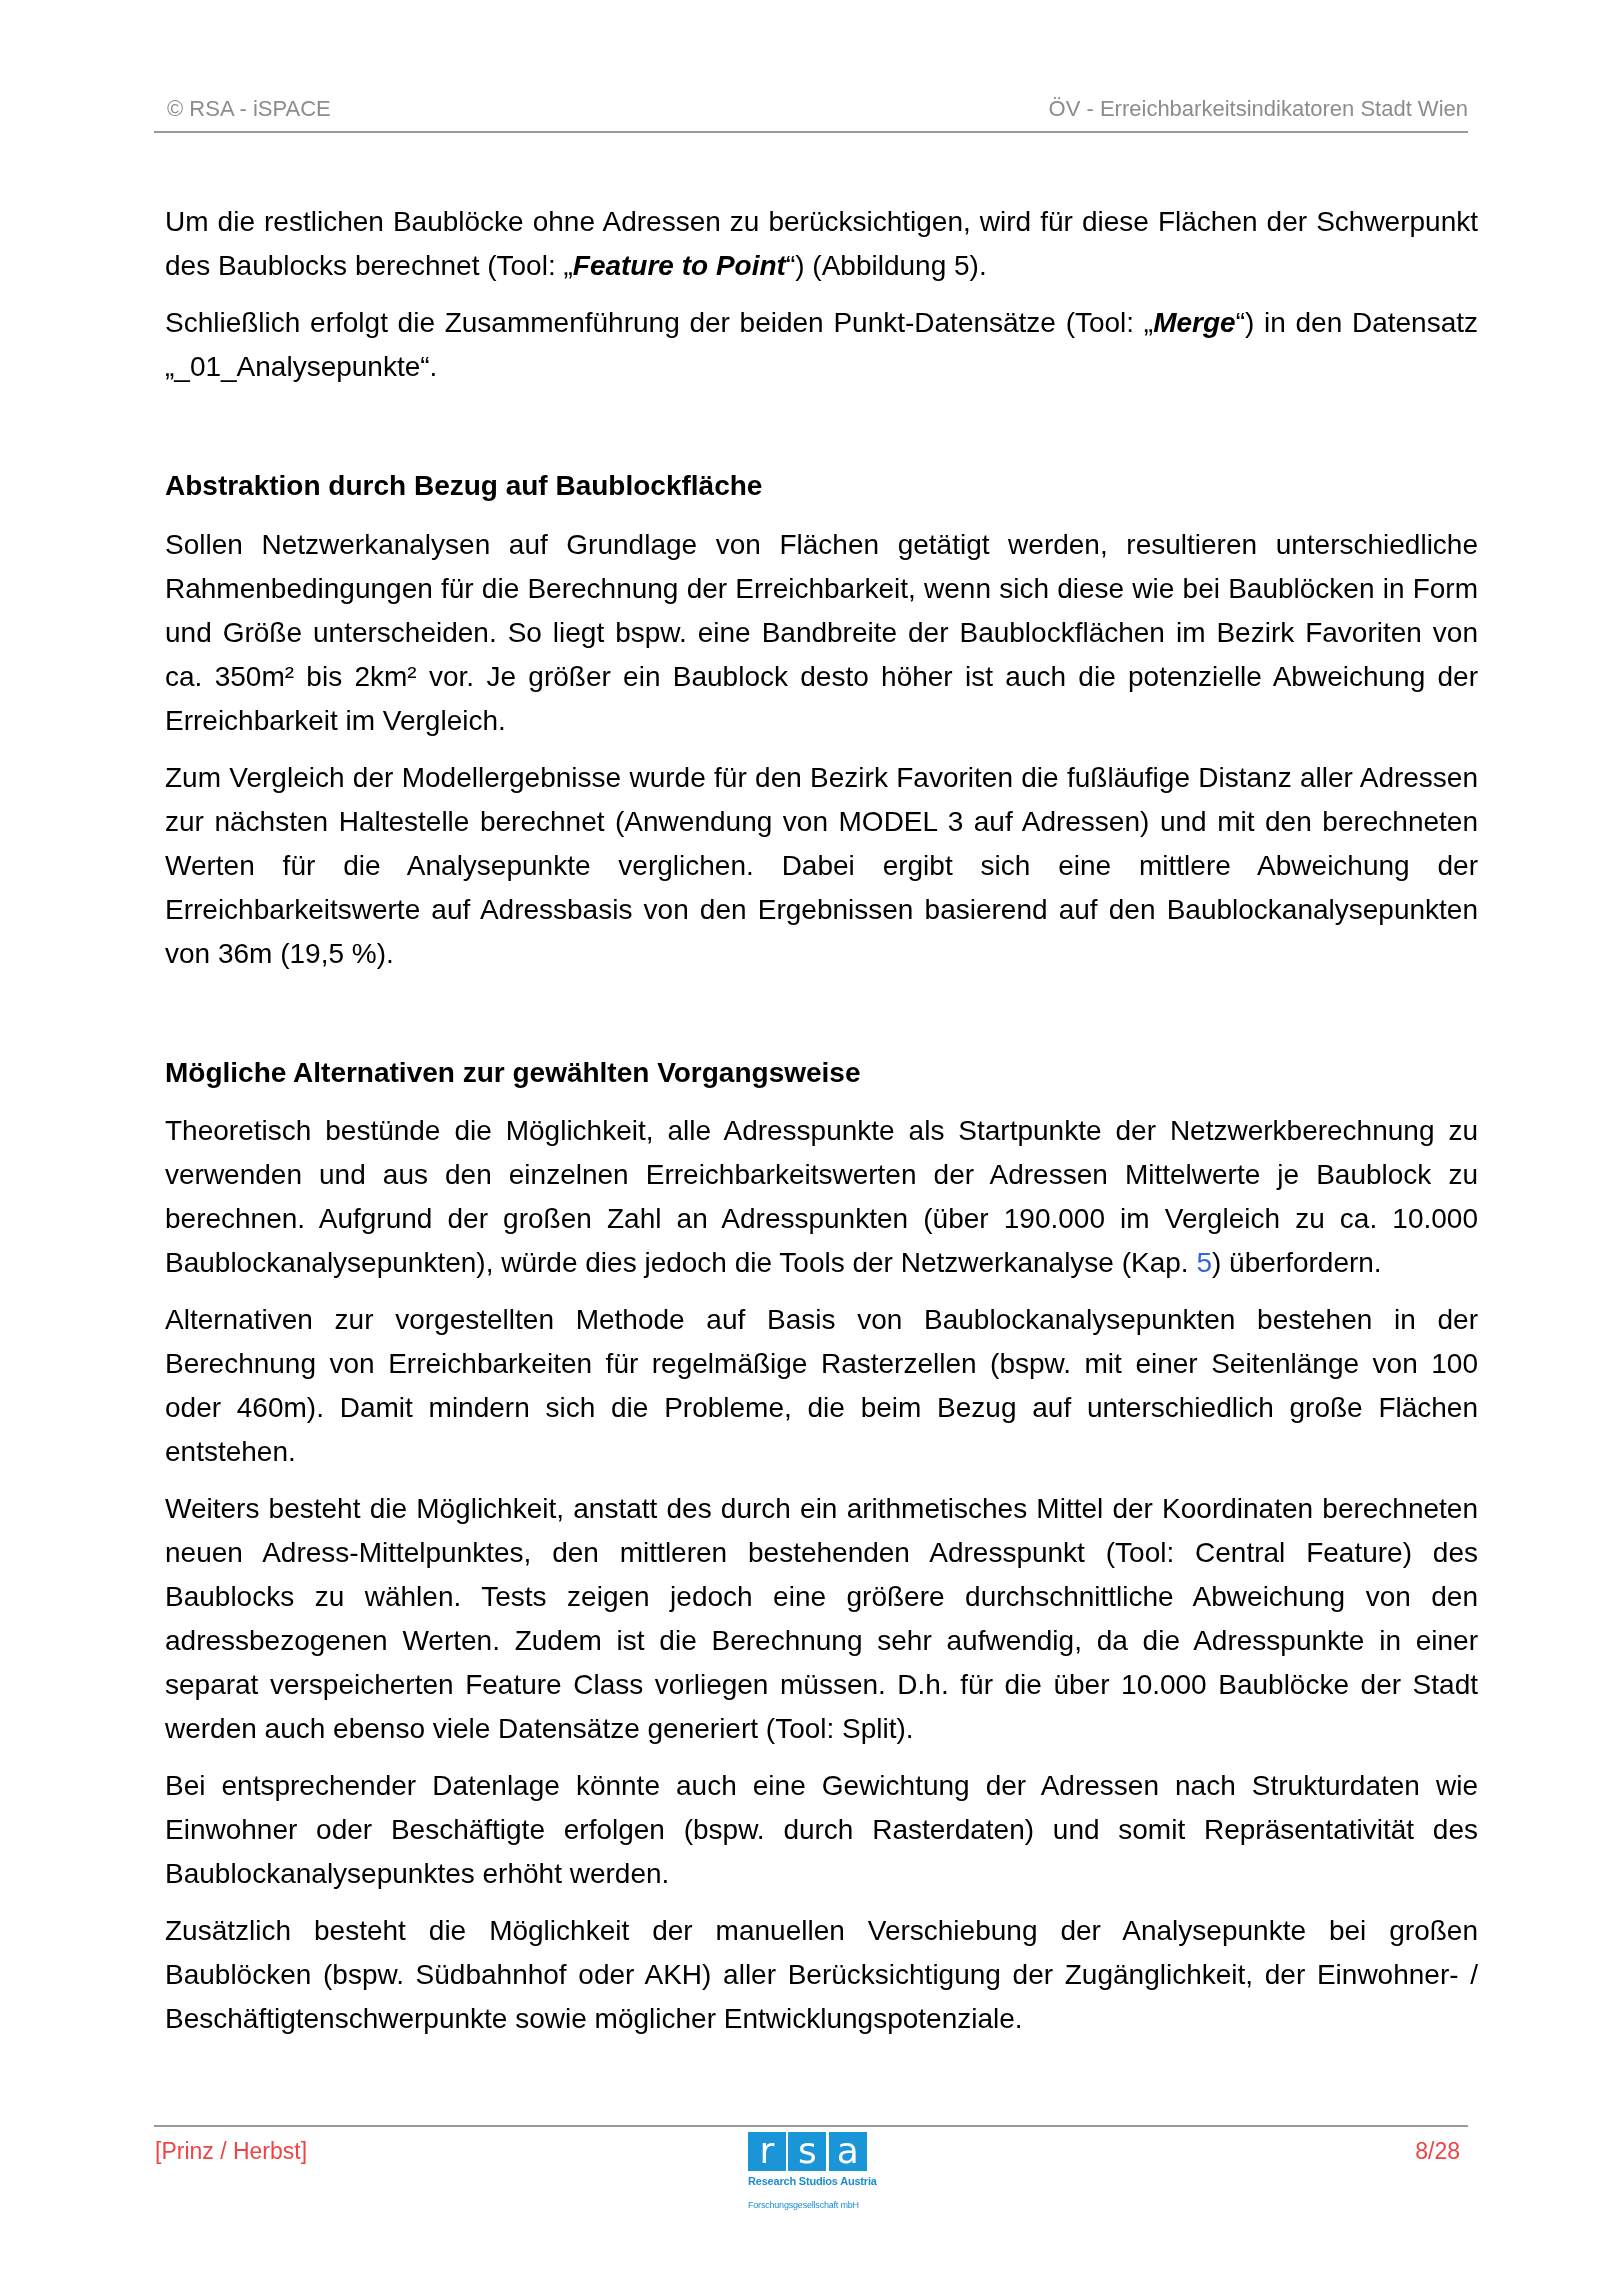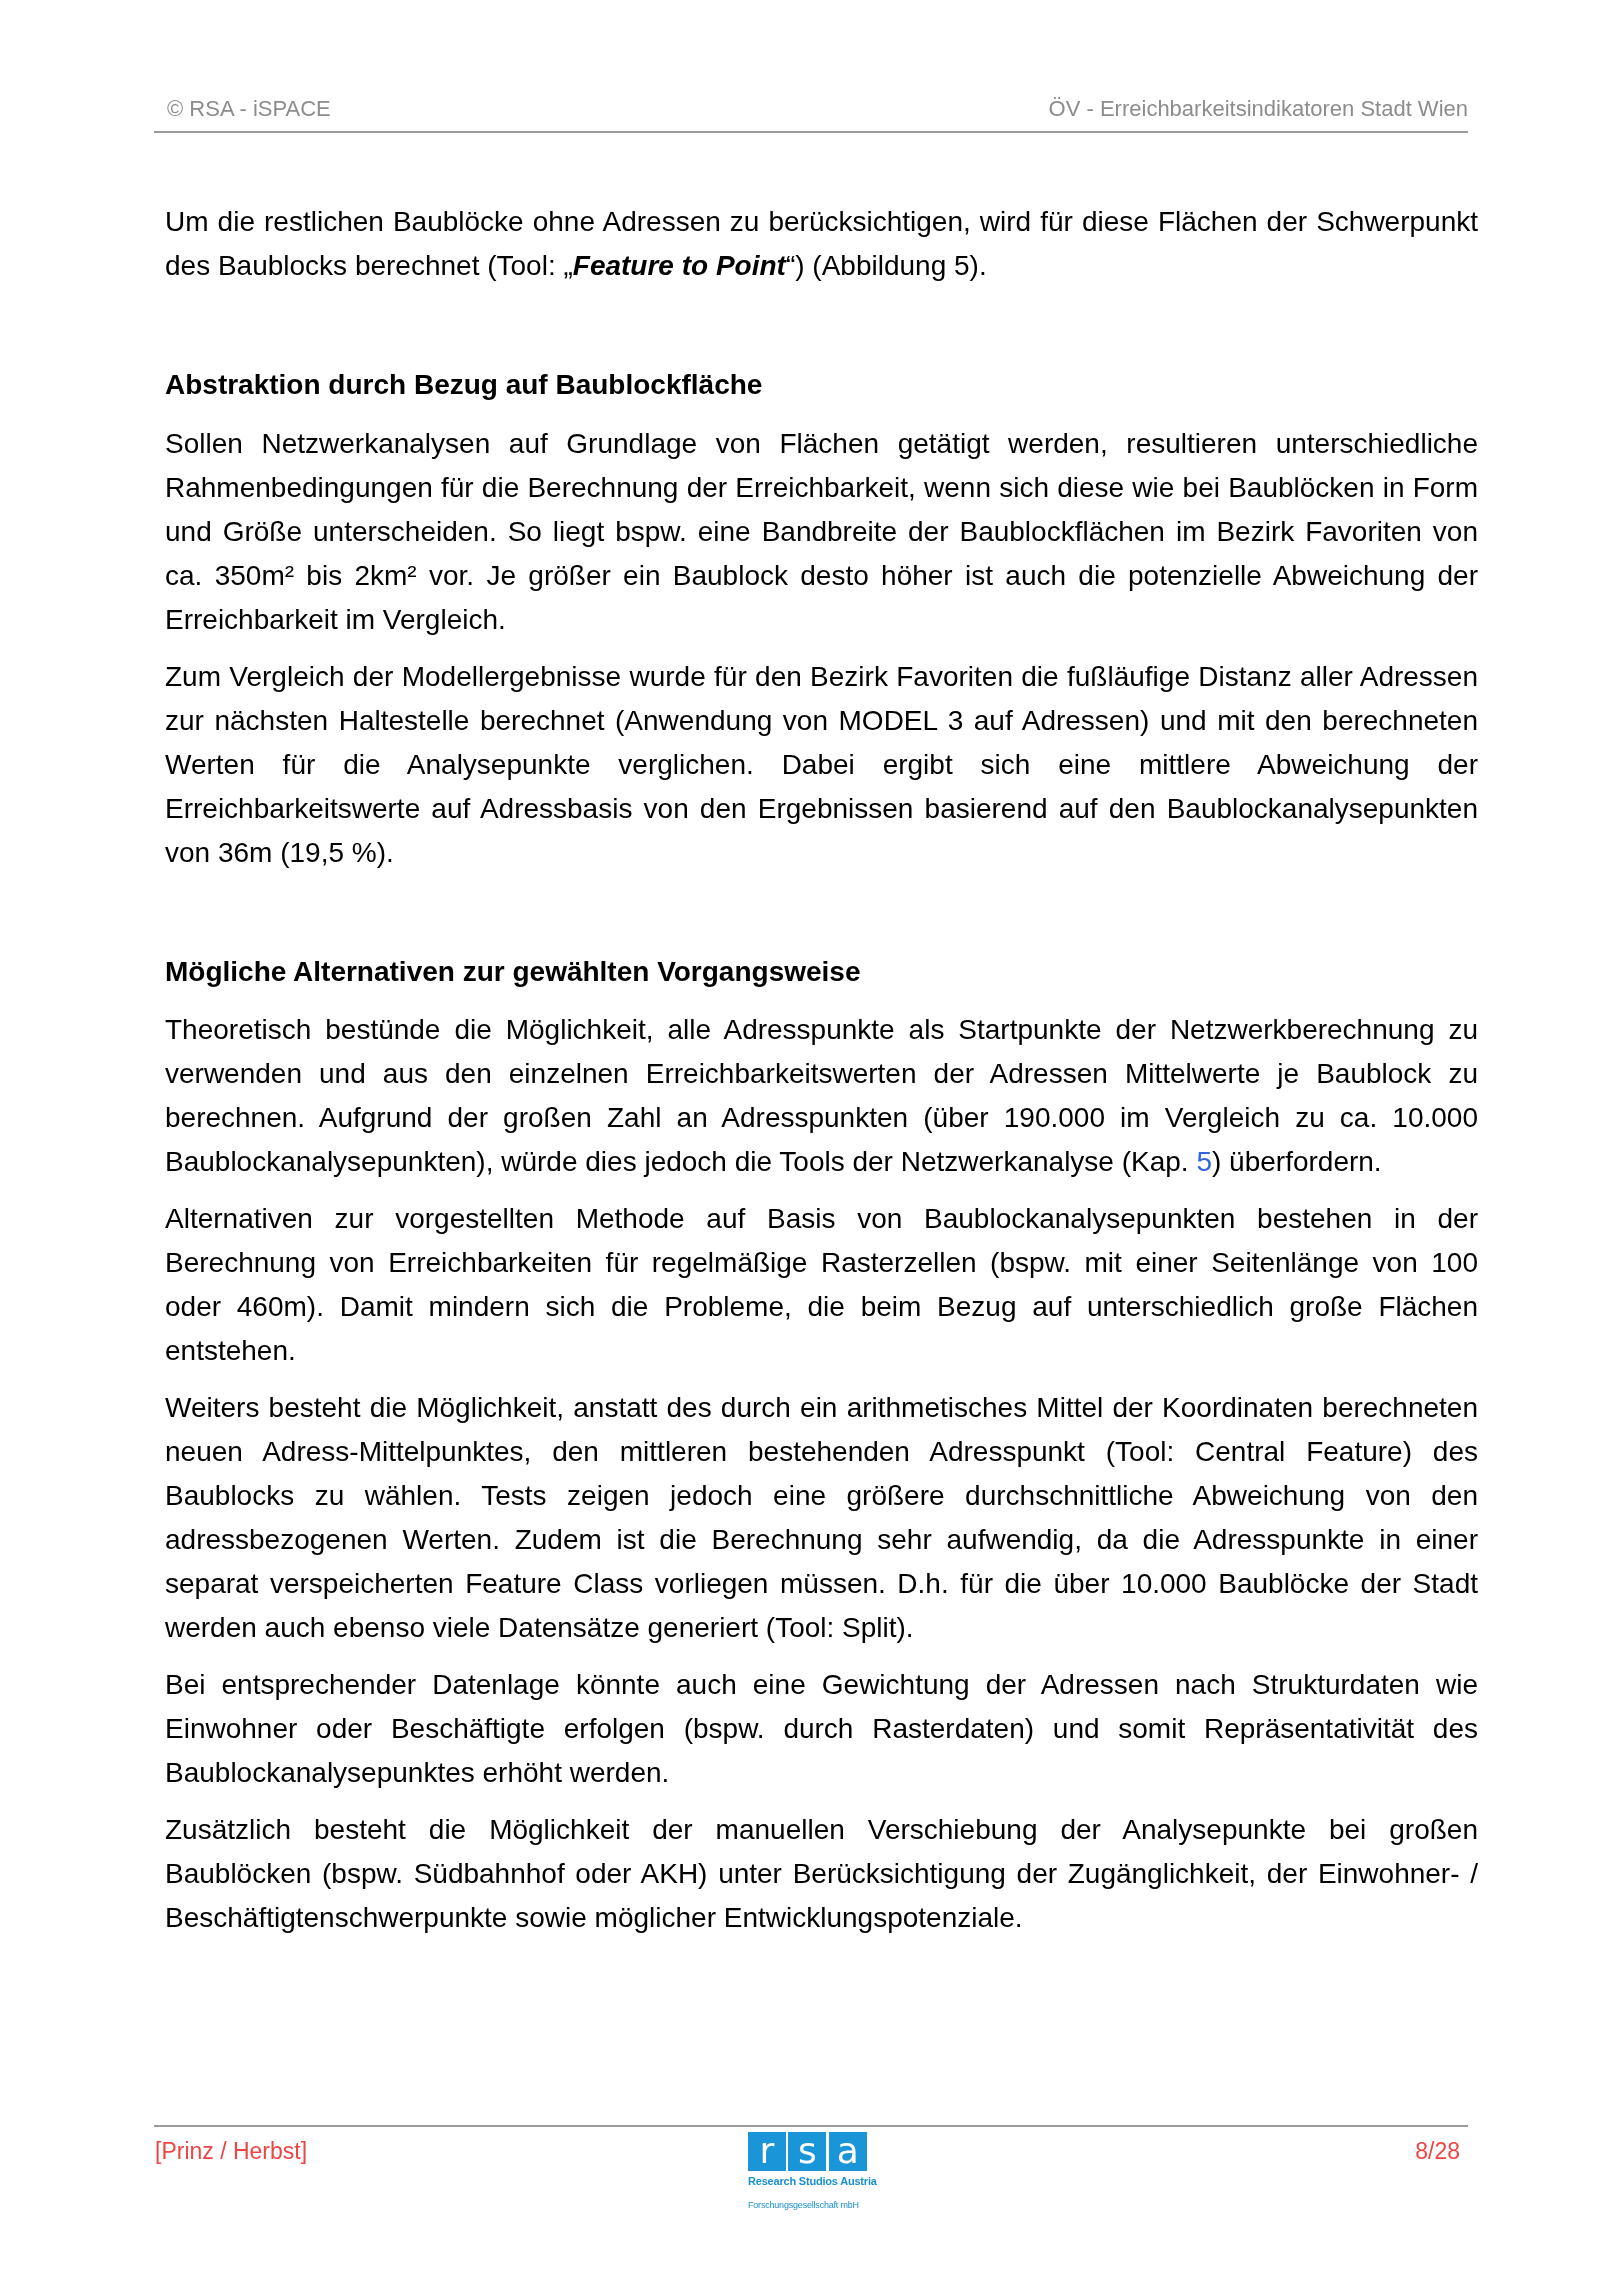--- a/index.html
+++ b/index.html
@@ -35,38 +35,39 @@
 
 <div class="page">
 
   <div class="hdr-left">© RSA - iSPACE</div>
   <div class="hdr-right">ÖV - Erreichbarkeitsindikatoren Stadt Wien</div>
   <div class="rule top"></div>
 
   <div class="content">
     <p class="p" style="margin-bottom:13px;"><span>Um die restlichen Baublöcke ohne Adressen zu berücksichtigen, wird für diese Flächen der Schwerpunkt des Baublocks berechnet (Tool: „</span><span class="bi">Feature to Point</span><span>“) (Abbildung 5).</span></p>
 
+    <p class="p"><span>Schließlich erfolgt die Zusammenführung der beiden Punkt-Datensätze (Tool: „</span><span class="bi">Merge</span><span>“) in den Datensatz „_01_Analysepunkte“.</span></p>
 
     <h2 class="h gap-before-h">Abstraktion durch Bezug auf Baublockfläche</h2>
 
     <p class="p">Sollen Netzwerkanalysen auf Grundlage von Flächen getätigt werden, resultieren unterschiedliche Rahmenbedingungen für die Berechnung der Erreichbarkeit, wenn sich diese wie bei Baublöcken in Form und Größe unterscheiden. So liegt bspw. eine Bandbreite der Baublockflächen im Bezirk Favoriten von ca. 350m² bis 2km² vor. Je größer ein Baublock desto höher ist auch die potenzielle Abweichung der Erreichbarkeit im Vergleich.</p>
 
     <p class="p">Zum Vergleich der Modellergebnisse wurde für den Bezirk Favoriten die fußläufige Distanz aller Adressen zur nächsten Haltestelle berechnet (Anwendung von MODEL 3 auf Adressen) und mit den berechneten Werten für die Analysepunkte verglichen. Dabei ergibt sich eine mittlere Abweichung der Erreichbarkeitswerte auf Adressbasis von den Ergebnissen basierend auf den Baublockanalysepunkten von 36m (19,5 %).</p>
 
     <h2 class="h gap-before-h">Mögliche Alternativen zur gewählten Vorgangsweise</h2>
 
     <p class="p"><span>Theoretisch bestünde die Möglichkeit, alle Adresspunkte als Startpunkte der Netzwerkberechnung zu verwenden und aus den einzelnen Erreichbarkeitswerten der Adressen Mittelwerte je Baublock zu berechnen. Aufgrund der großen Zahl an Adresspunkten (über 190.000 im Vergleich zu ca. 10.000 Baublockanalysepunkten), würde dies jedoch die Tools der Netzwerkanalyse (Kap. </span><span class="link">5</span><span>) überfordern.</span></p>
 
     <p class="p">Alternativen zur vorgestellten Methode auf Basis von Baublockanalysepunkten bestehen in der Berechnung von Erreichbarkeiten für regelmäßige Rasterzellen (bspw. mit einer Seitenlänge von 100 oder 460m). Damit mindern sich die Probleme, die beim Bezug auf unterschiedlich große Flächen entstehen.</p>
 
     <p class="p">Weiters besteht die Möglichkeit, anstatt des durch ein arithmetisches Mittel der Koordinaten berechneten neuen Adress-Mittelpunktes, den mittleren bestehenden Adresspunkt (Tool: Central Feature) des Baublocks zu wählen. Tests zeigen jedoch eine größere durchschnittliche Abweichung von den adressbezogenen Werten. Zudem ist die Berechnung sehr aufwendig, da die Adresspunkte in einer separat verspeicherten Feature Class vorliegen müssen. D.h. für die über 10.000 Baublöcke der Stadt werden auch ebenso viele Datensätze generiert (Tool: Split).</p>
 
     <p class="p">Bei entsprechender Datenlage könnte auch eine Gewichtung der Adressen nach Strukturdaten wie Einwohner oder Beschäftigte erfolgen (bspw. durch Rasterdaten) und somit Repräsentativität des Baublockanalysepunktes erhöht werden.</p>
 
-    <p class="p">Zusätzlich besteht die Möglichkeit der manuellen Verschiebung der Analysepunkte bei großen Baublöcken (bspw. Südbahnhof oder AKH) unter Berücksichtigung der Zugänglichkeit, der Einwohner- / Beschäftigtenschwerpunkte sowie möglicher Entwicklungspotenziale.</p>
+    <p class="p">Zusätzlich besteht die Möglichkeit der manuellen Verschiebung der Analysepunkte bei großen Baublöcken (bspw. Südbahnhof oder AKH) aller Berücksichtigung der Zugänglichkeit, der Einwohner- / Beschäftigtenschwerpunkte sowie möglicher Entwicklungspotenziale.</p>
   </div>
 
   <div class="rule bottom"></div>
   <div class="ftr-left">[Prinz / Herbst]</div>
   <div class="ftr-right">8/28</div>
 
   <div class="logo">
     <div class="logo-boxes">
       <div class="logo-box">r</div>
       <div class="logo-box">s</div>

